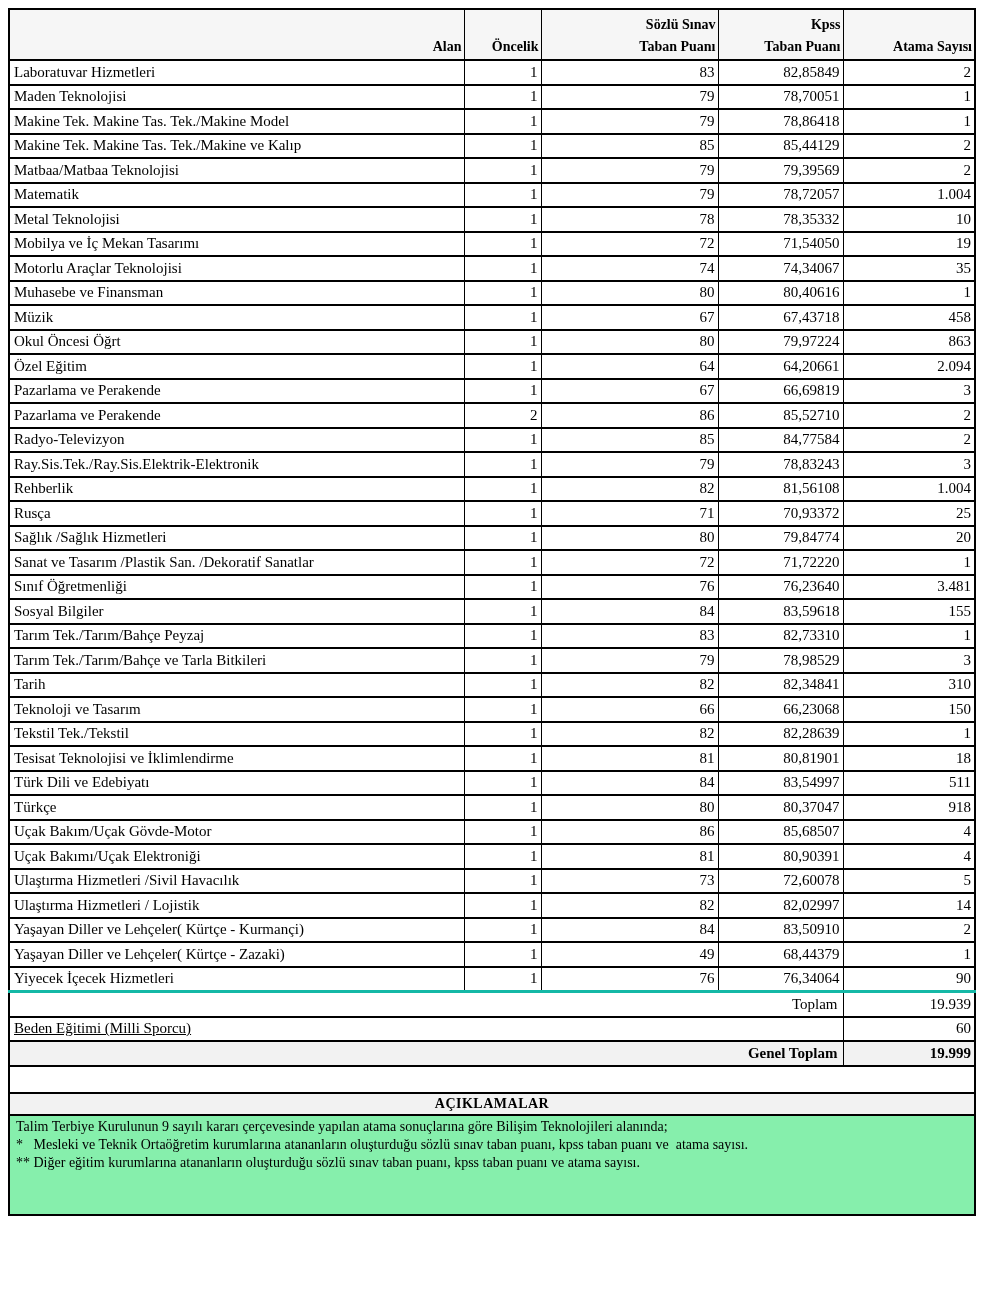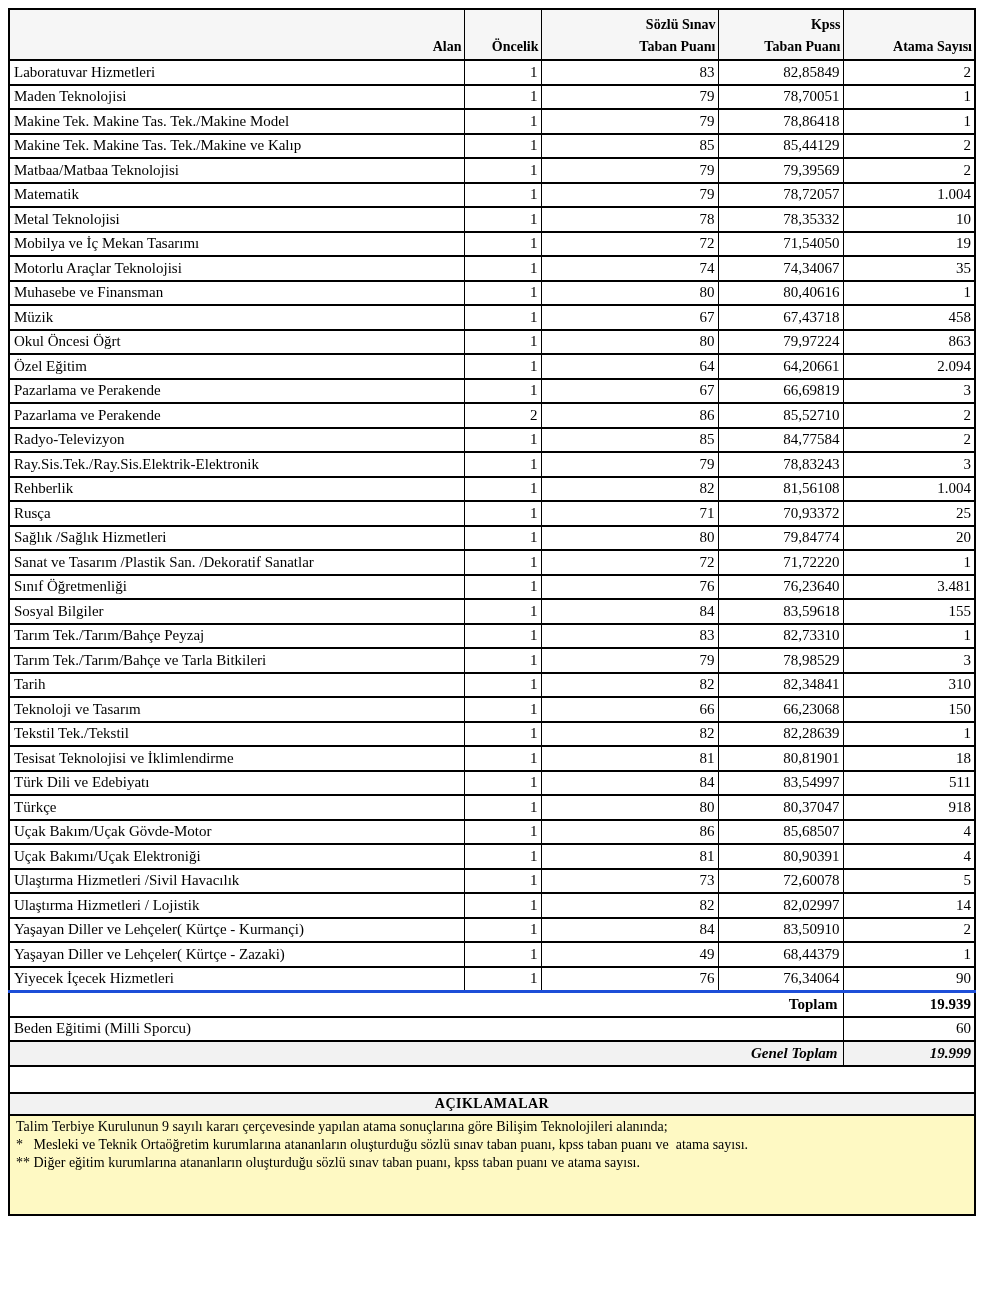--- a/index.html
+++ b/index.html
@@ -44,42 +44,42 @@
   }
   tbody td {
     height: 22.5px;
     font-size: 15px;
     padding: 0;
     vertical-align: middle;
     background: #ffffff;
   }
   td.c-alan  { text-align: left;  padding-left: 4px; padding-right: 2px; }
   td.c-num   { text-align: right; padding-right: 3px; padding-left: 2px; }
-  tr.row-toplam td { border-top: 3px solid #1d4ed8; font-weight: bold; }
+  tr.row-toplam td { border-top: 3px solid #14b8a6; font-weight: normal; }
   tr.row-toplam td.c-label { text-align: right; padding-right: 5px; }
-  tr.row-beden td.c-label  { text-align: left;  padding-left: 4px; }
-  tr.row-genel td { background: #f2f2f2; font-weight: bold; font-style: italic; }
+  tr.row-beden td.c-label  { text-align: left;  padding-left: 4px; text-decoration: underline; }
+  tr.row-genel td { background: #f2f2f2; font-weight: bold; }
   tr.row-genel td.c-label { text-align: right; padding-right: 5px; }
   tr.row-spacer td { height: 25px; background: #ffffff; }
   tr.row-band td {
     height: 20px;
     background: #f2f2f2;
     text-align: center;
     font-weight: bold;
     font-size: 14px;
     letter-spacing: 0.5px;
     vertical-align: middle;
   }
   tr.row-notes td {
     height: 94px;
     vertical-align: top;
     text-align: left;
     white-space: normal;
     padding: 2px 6px 2px 6px;
-    background: #fef9c3;
+    background: #86efac;
   }
   tr.row-notes p {
     font-size: 14px;
     line-height: 18px;
     white-space: pre-wrap;
     margin: 0;
   }
   p.note-intro { margin: 6px 0 0 2px; }
   p.note-star  { margin: 29px 0 0 0; }
   p.note-dstar { margin: 7px 0 0 0; }

